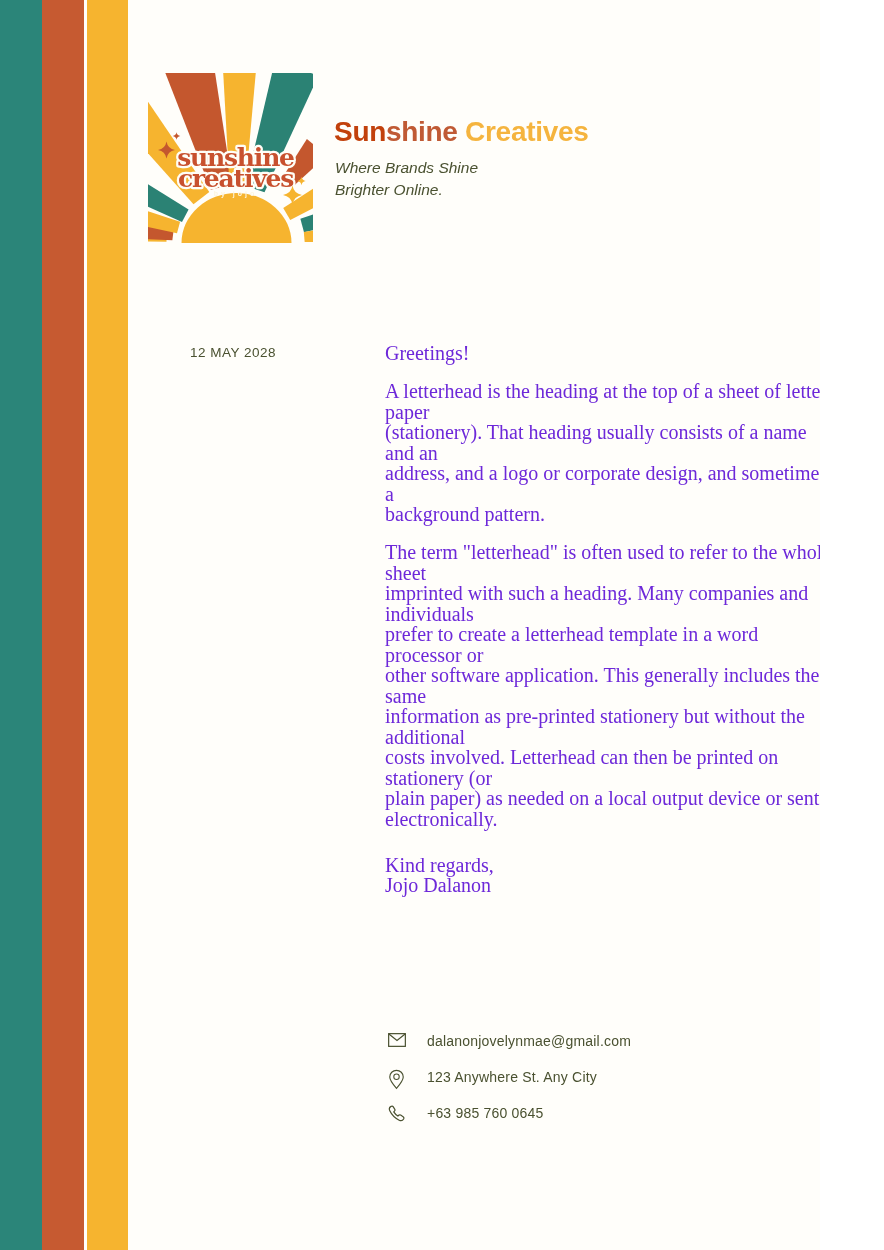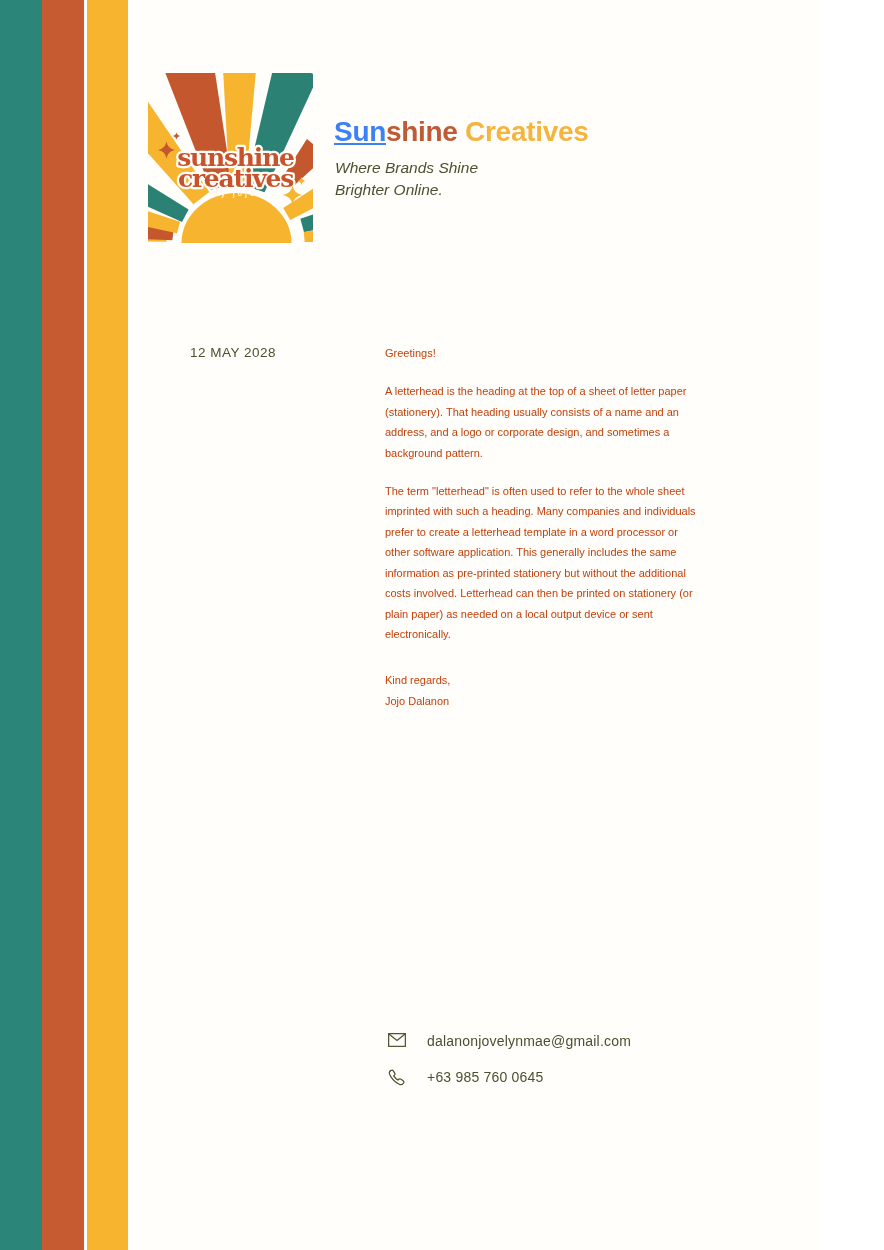--- a/index.html
+++ b/index.html
@@ -18,38 +18,38 @@
 
   
   .logo{position:absolute;left:148px;top:73px;width:165px;height:170px;}
   .logo svg{display:block;}
 
   
   .brand-title{
     position:absolute;left:334px;top:116px;
     font-size:28px;font-weight:700;letter-spacing:-0.3px;white-space:nowrap;
   }
-  .brand-title .t1{color:#3b82f6;text-decoration:underline;}
+  .brand-title .t1{color:#c2410c;}
   .brand-title .t2{color:#c05a34;}
   .brand-title .t3{color:#f5b43e;}
   .tagline{
     position:absolute;left:335px;top:157px;
     font-size:15.5px;line-height:22px;color:#4a5130;
     white-space:pre-line;
     font-style:italic;
   }
 
   
   .date{
     position:absolute;left:190px;top:343px;
     font-size:13.5px;letter-spacing:0.5px;color:#4a5130;line-height:20.5px;
   }
   .letter{
     position:absolute;left:385px;top:343px;width:452px;
-    font-size:11px;line-height:20.5px;color:#c2410c;
+    font-size:20px;line-height:20.5px;color:#6d28d9;font-family:Liberation Serif, serif;
   }
   .letter p{margin:0 0 17.5px 0;white-space:pre-line;}
   .letter .signoff{margin-top:25.5px;margin-bottom:0;}
 
   
   .contact{position:absolute;left:387px;top:1033px;}
   .contact-row{display:flex;align-items:flex-start;height:36px;}
   .contact-icon{width:19px;display:flex;justify-content:center;margin-right:21px;}
   .contact-text{font-size:14px;color:#4a5130;letter-spacing:0.2px;}
 </style>
@@ -127,20 +127,29 @@
     <div class="contact-row">
       <span class="contact-icon">
         <svg width="18" height="14" viewBox="0 0 18 14">
           <rect x="0.65" y="0.65" width="16.7" height="12.7" fill="none" stroke="#4a5130" stroke-width="1.2"></rect>
           <path d="M0.9,1 L9,7.4 L17.1,1" fill="none" stroke="#4a5130" stroke-width="1.2"></path>
         </svg>
       </span>
       <span class="contact-text">dalanonjovelynmae@gmail.com</span>
     </div>
 
+    <div class="contact-row">
+      <span class="contact-icon">
+        <svg width="15" height="21" viewBox="0 0 16 21">
+          <path d="M8,0.7 C4,0.7 0.8,3.9 0.8,7.8 C0.8,10.6 3.2,14.4 8,20 C12.8,14.4 15.2,10.6 15.2,7.8 C15.2,3.9 12,0.7 8,0.7 Z" fill="none" stroke="#4a5130" stroke-width="1.2"></path>
+          <circle cx="8" cy="7.5" r="2.9" fill="none" stroke="#4a5130" stroke-width="1.1"></circle>
+        </svg>
+      </span>
+      <span class="contact-text">123 Anywhere St. Any City</span>
+    </div>
 
     <div class="contact-row">
       <span class="contact-icon">
         <svg width="17" height="17" viewBox="0 0 16 16">
           <path d="M2.8,1.3 C1.4,2.1 0.9,3.8 1.7,5.5 C3.4,9.1 6.9,12.6 10.5,14.3 C12.2,15.1 13.9,14.6 14.7,13.2 C15.1,12.4 14.9,11.5 14.2,11 L11.9,9.5 C11.3,9.1 10.5,9.2 10,9.7 L9.3,10.4 C7.7,9.4 6.4,8.1 5.4,6.5 L6.1,5.8 C6.6,5.3 6.7,4.5 6.3,3.9 L4.8,1.6 C4.3,0.9 3.5,0.8 2.8,1.3 Z" fill="none" stroke="#4a5130" stroke-width="1.15" stroke-linejoin="round"></path>
         </svg>
       </span>
       <span class="contact-text">+63 985 760 0645</span>
     </div>
 

